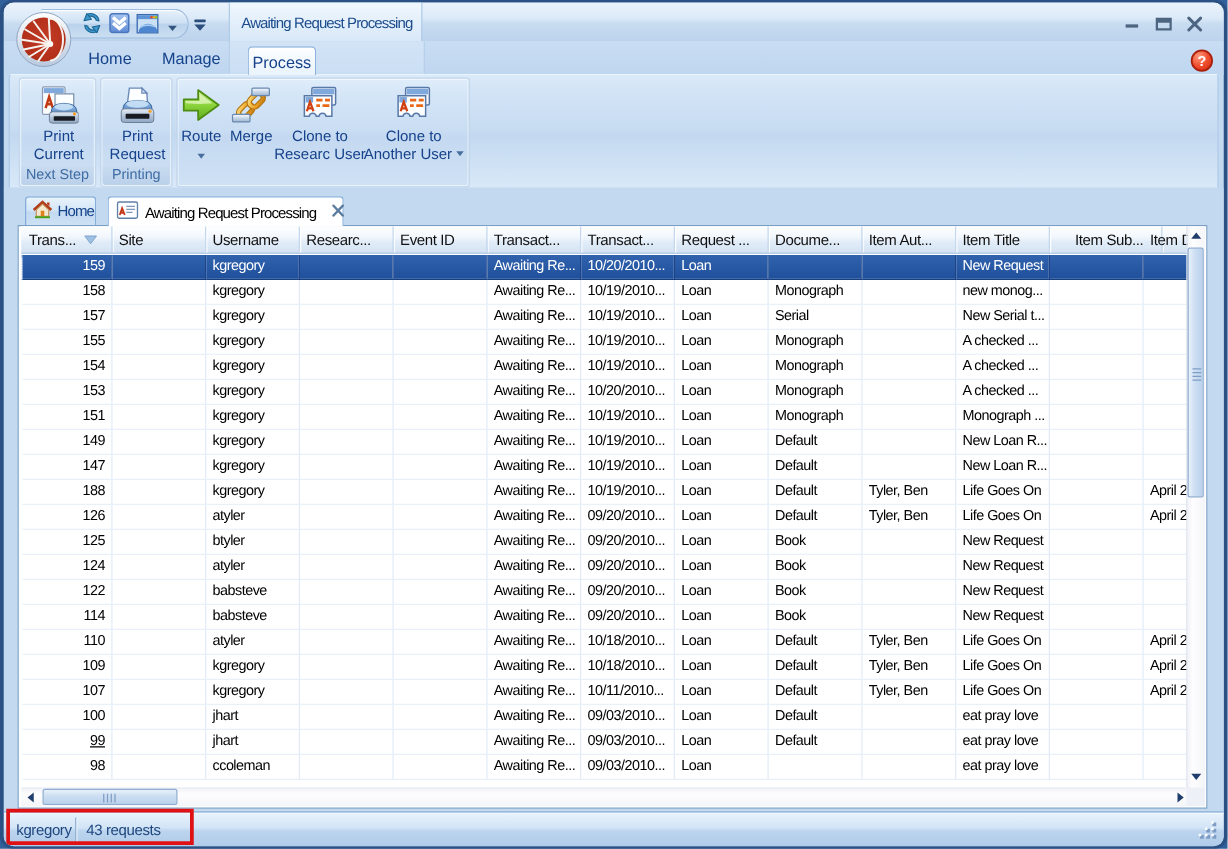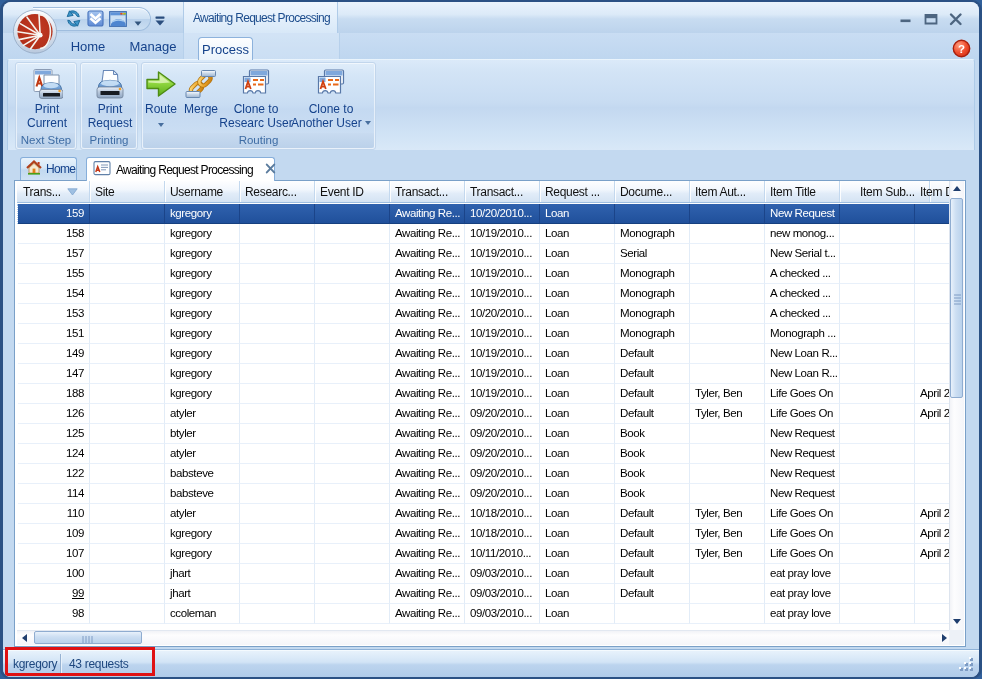--- a/index.html
+++ b/index.html
@@ -322,21 +322,20 @@
             <g stroke="#E86818" stroke-width="2.2">
                   <line x1="13" y1="12" x2="18" y2="12"></line>
                   <line x1="20" y1="12" x2="24" y2="12"></line>
                   <line x1="13" y1="16.5" x2="16" y2="16.5"></line>
                   <line x1="18" y1="16.5" x2="23.5" y2="16.5"></line>
                 </g>
           </svg>
         </span>
         <div class="rlbl"><span>Clone to</span><br><span>Another User</span> <span class="drop-caret"></span></div>
       </div>
-      <div class="rgroup-label">Routing</div>
     </div>
   </div>
 
   <div class="content"></div>
 
   <div class="doctab" style="left:17px;width:57px;">
     <span style="margin-left:5px;"><svg width="16" height="15" viewBox="0 0 16 15">
             <path d="M1 8 L8 1.6 L15 8" fill="none" stroke="#B0401C" stroke-width="2.2"></path>
             <path d="M11.6 2 L13.6 2 L13.6 5 L11.6 3.4 Z" fill="#C03A1A"></path>
             <path d="M3 8 L8 3.4 L13 8 L13 13 L3 13 Z" fill="#F4E8D0" stroke="#B87830" stroke-width="0.7"></path>

